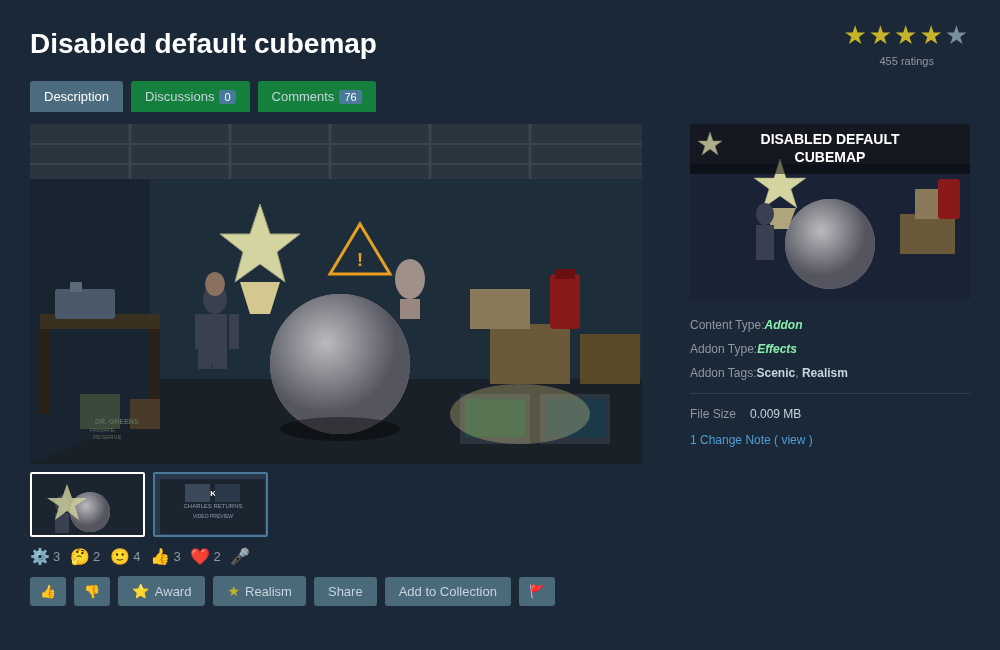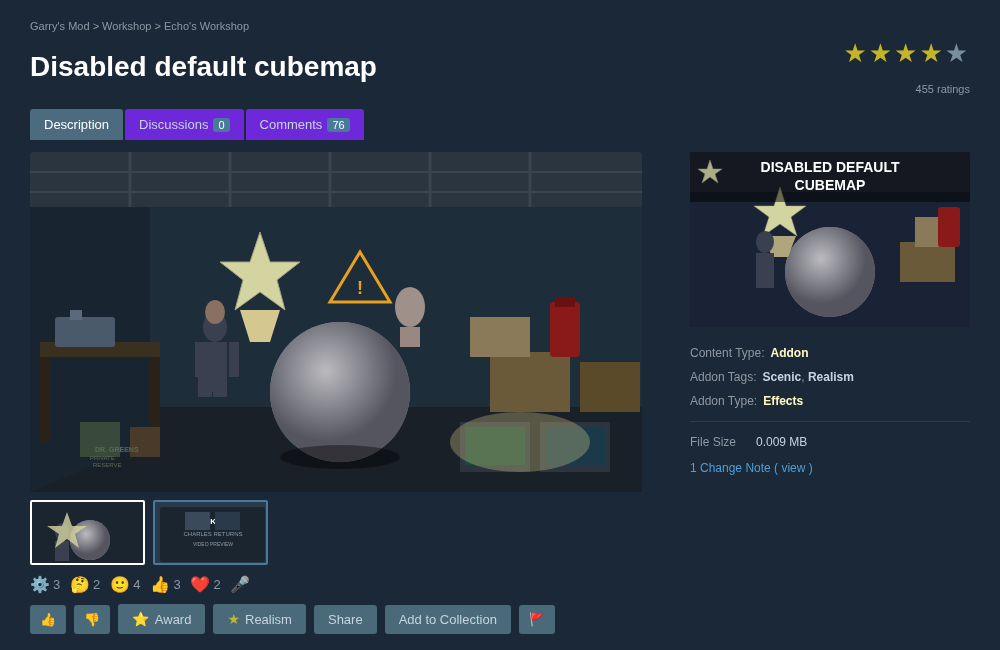--- a/index.html
+++ b/index.html
@@ -44,37 +44,37 @@
       text-align: right;
     }
     .stars {
       color: #c6b428;
       font-size: 26px;
       letter-spacing: 2px;
     }
     .ratings-count {
       font-size: 11px;
       color: #8f98a0;
-      text-align: right;
-      margin-top: 14px;
+      text-align: center;
+      margin-top: 4px;
     }
 
     
     .tabs {
       display: flex;
-      gap: 2px;
+      gap: 8px;
       margin-bottom: 12px;
     }
     .tab {
       padding: 8px 14px;
       font-size: 13px;
       cursor: pointer;
       border-radius: 3px 3px 0 0;
       color: #c6d4df;
-      background: #6d28d9;
+      background: #15803d;
       border: none;
       display: flex;
       align-items: center;
       gap: 5px;
     }
     .tab.active {
       background: #4c6b7e;
       color: #ffffff;
     }
     .tab-badge {
@@ -208,29 +208,30 @@
       position: relative;
     }
 
     .meta-table {
       font-size: 12px;
       color: #8f98a0;
       line-height: 2;
     }
     .meta-row {
       display: flex;
-      gap: 6px;
+      gap: 0;
     }
     .meta-label {
       color: #8f98a0;
       white-space: nowrap;
     }
     .meta-value {
-      color: #fef9c3;
+      color: #86efac;
       font-weight: bold;
+      font-style: italic;
     }
     .meta-link {
       color: #c6d4df;
       font-weight: bold;
       text-decoration: none;
     }
 
     .meta-divider {
       border: none;
       border-top: 1px solid #2a3f52;
@@ -247,27 +248,20 @@
     
     .award-star { color: #c6b428; font-size: 14px; }
     .fav-star { color: #c6b428; font-size: 14px; }
 
   </style>
 </head>
 <body>
 
 <div class="page-wrapper">
 
-  <div class="breadcrumb">
-    <a href="#">Garry's Mod</a>
-    <span> &gt; </span>
-    <a href="#">Workshop</a>
-    <span> &gt; </span>
-    <a href="#">Echo's Workshop</a>
-  </div>
 
   <div class="title-row">
     <h1 class="page-title">Disabled default cubemap</h1>
     <div class="rating-block">
       <div class="stars">
         <span style="color:#c6b428">★★★★</span><span style="color:#7a8f9e">★</span>
       </div>
       <div class="ratings-count">455 ratings</div>
     </div>
   </div>
@@ -490,30 +484,30 @@
           <polygon points="20,8 23,17 32,17 25,22 28,31 20,25 12,31 15,22 8,17 17,17" fill="#d4d4a0" stroke="#a0a080" stroke-width="0.5" opacity="0.8"></polygon>
         </svg>
       </div>
 
       <div class="meta-table">
         <div class="meta-row">
           <span class="meta-label">Content Type:</span>
           <span class="meta-value">Addon</span>
         </div>
         <div class="meta-row">
+          <span class="meta-label">Addon Type:</span>
+          <span class="meta-value">Effects</span>
+        </div>
+        <div class="meta-row">
           <span class="meta-label">Addon Tags:</span>
           <span>
             <a href="#" class="meta-link">Scenic</a>,
             <a href="#" class="meta-link">Realism</a>
           </span>
         </div>
-        <div class="meta-row">
-          <span class="meta-label">Addon Type:</span>
-          <span class="meta-value">Effects</span>
-        </div>
 
         <hr class="meta-divider">
 
         <div class="meta-row">
           <span class="meta-label" style="min-width:60px">File Size</span>
           <span style="color:#c6d4df">0.009 MB</span>
         </div>
 
         <div style="margin-top:2px; font-size:12px;">
           <a href="#" class="change-note-link">

